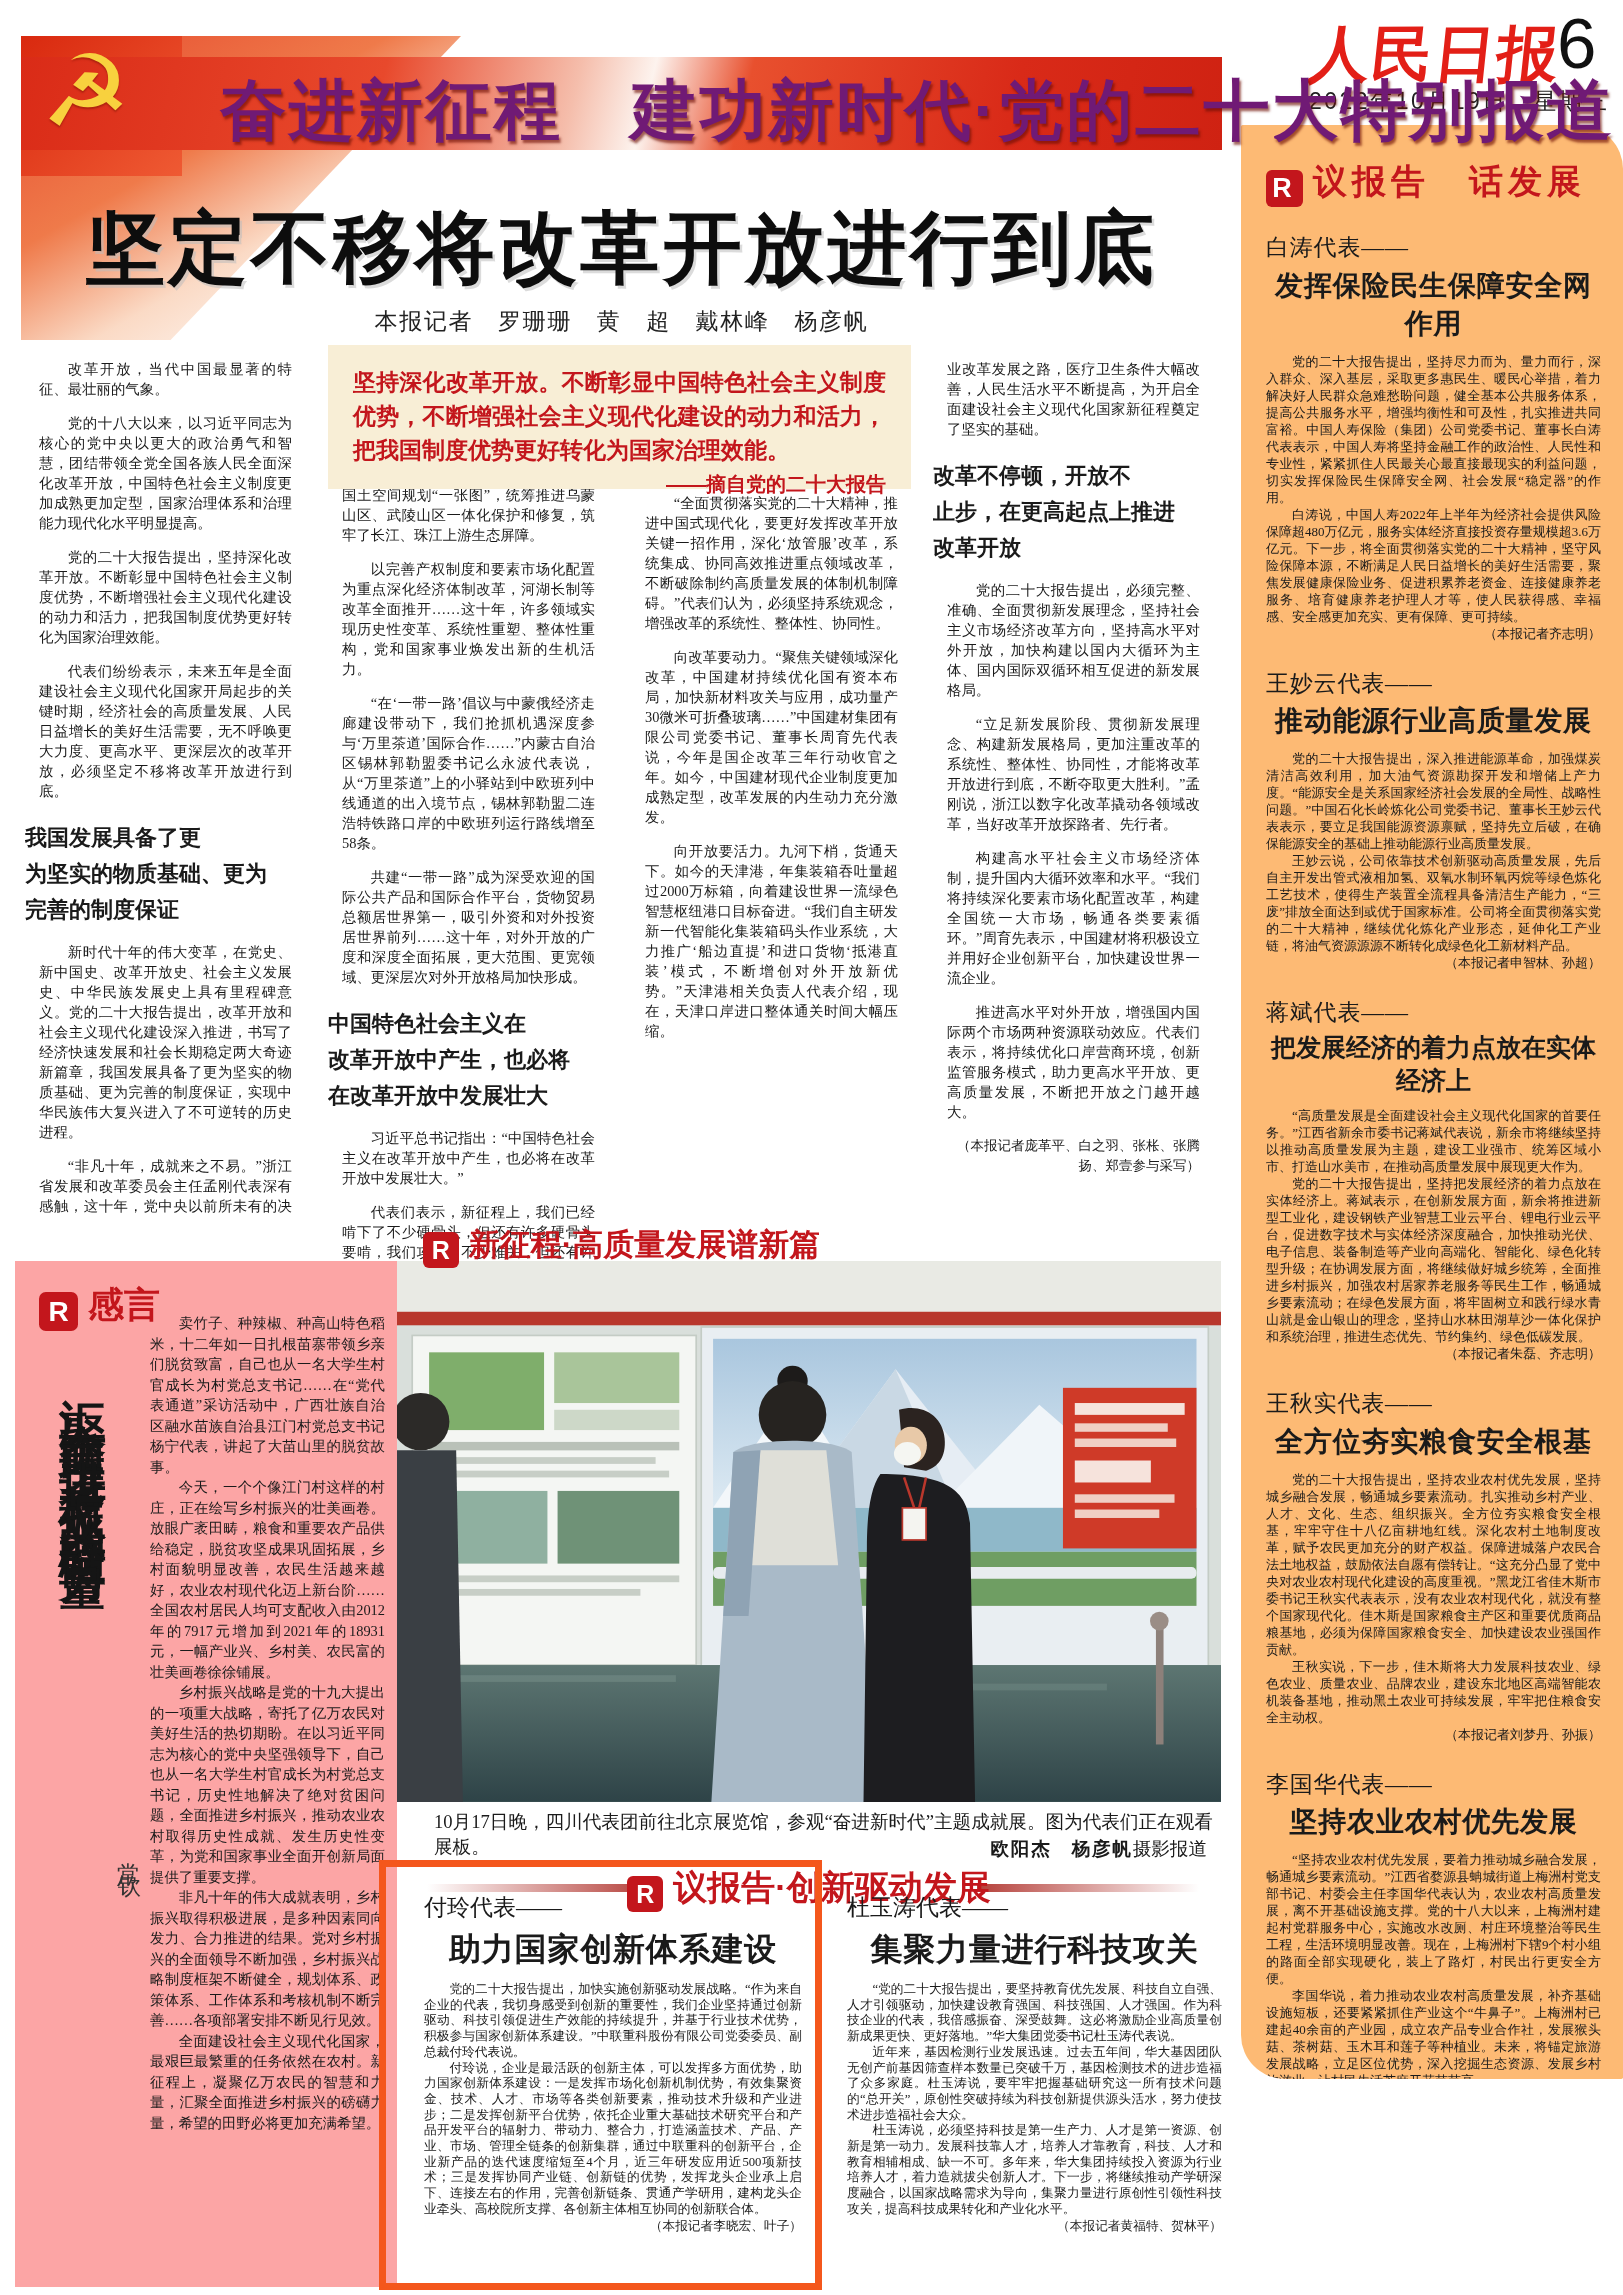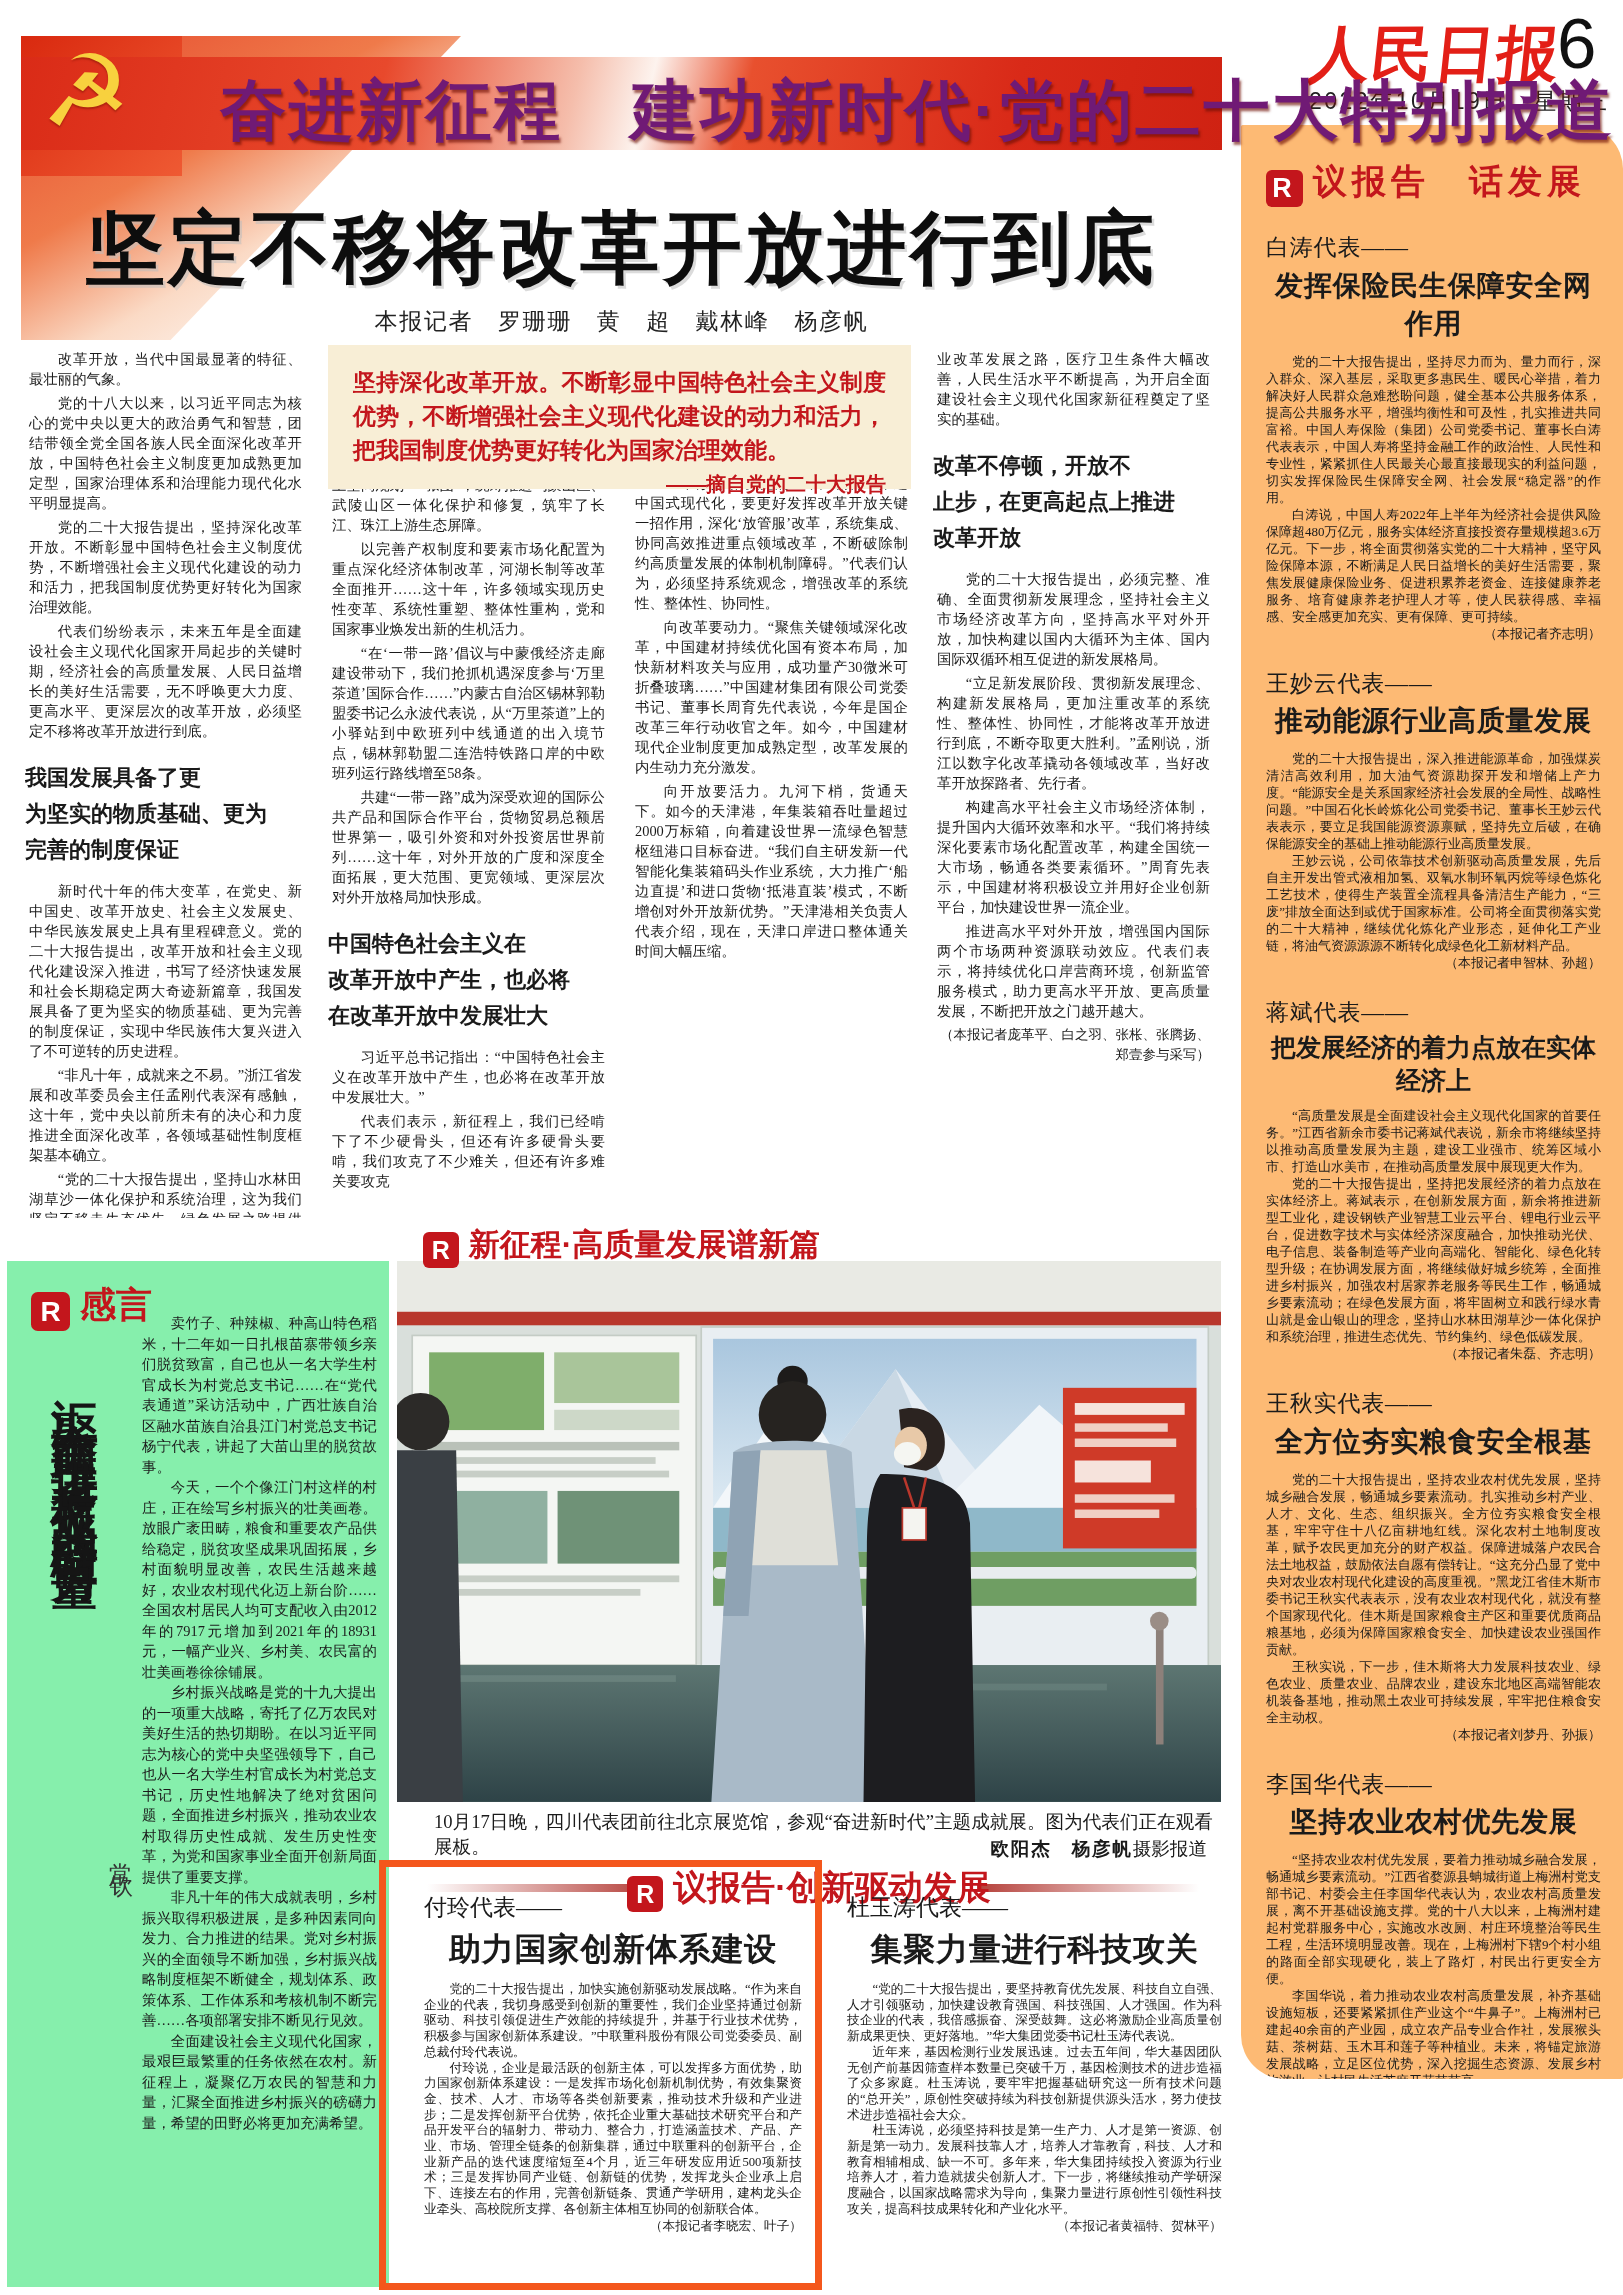--- a/index.html
+++ b/index.html
@@ -27,37 +27,37 @@
     font-family:"Liberation Sans","DejaVu Sans",sans-serif;}
   
   .headline{position:absolute;left:21px;top:196px;width:1201px;z-index:4;text-align:center;
     font-family:"Liberation Sans","DejaVu Sans",sans-serif;font-weight:bold;font-size:79px;letter-spacing:3.4px;
     color:#0d0d0d;text-shadow:2.5px 3.4px 0 rgba(190,190,190,.55);white-space:nowrap;}
   .byline{position:absolute;left:21px;top:306px;width:1201px;z-index:4;text-align:center;
     font-size:23px;color:#222;letter-spacing:1.7px;}
   
   .col{position:absolute;top:345px;height:873px;width:281px;overflow:hidden;
     font-size:14.4px;line-height:20px;text-align:justify;}
-  .col p{margin:4px;text-indent:2em;}
+  .col p{margin:14px;text-indent:2em;}
   .c1{left:25px;} .c2{left:328px;padding-top:106px;} .c3{left:631px;} .c4{left:933px;}
   .subhead{font-family:Liberation Sans, sans-serif;font-weight:bold;font-size:22px;
     line-height:36px;text-align:left;margin:18.6px 0 13.5px;}
   .subhead div{text-indent:0;}
   .quote-box{position:absolute;left:328px;top:345px;width:583px;height:144px;z-index:5;background:#f8eed6;
     box-sizing:border-box;padding:20px 25px 0 25px;color:#c3161c;font-weight:bold;font-size:23px;line-height:34px;
     font-family:"Liberation Sans","DejaVu Sans",sans-serif;text-align:justify;}
   .quote-src{float:right;font-size:20px;}
   .col-credit{text-align:right;text-indent:0 !important;font-size:13.5px;}
   .tail-line{position:absolute;left:21px;top:1224px;width:1201px;text-align:center;z-index:4;
     color:#c3161c;font-weight:bold;font-size:31px;font-family:"Liberation Sans","DejaVu Sans",sans-serif;}
   .rlogo{display:inline-block;background:#c3161c;color:#fff;border-radius:6px;width:36px;height:36px;
     line-height:36px;text-align:center;font-size:25px;font-weight:bold;margin-right:10px;vertical-align:-4.2px;
     font-family:"Liberation Sans","DejaVu Sans",sans-serif;}
   
-  .ganyan{position:absolute;left:7px;top:1261px;width:382px;height:1026px;background:#86efac;border-radius:0;}
+  .ganyan{position:absolute;left:15px;top:1261px;width:382px;height:1026px;background:#fca5a5;border-radius:0;}
   .gy-head{position:absolute;left:24px;top:20px;color:#c3161c;font-weight:bold;font-size:36px;
     font-family:"Liberation Sans","DejaVu Sans",sans-serif;}
   .gy-head .rlogo{width:39px;height:39px;line-height:39px;font-size:28px;border-radius:6.8px;}
   .gy-title{position:absolute;left:37px;top:101px;height:896px;writing-mode:vertical-rl;
     font-size:47px;font-weight:bold;letter-spacing:12px;color:#151515;}
   .gy-author{position:absolute;left:98px;top:582px;writing-mode:vertical-rl;font-size:24px;
     letter-spacing:13.5px;color:#333;}
   .gy-body{position:absolute;left:135px;top:52px;width:235px;height:952px;overflow:hidden;
     font-size:14.4px;line-height:20.5px;text-align:justify;}
   .gy-body p{margin:0;text-indent:2em;}

